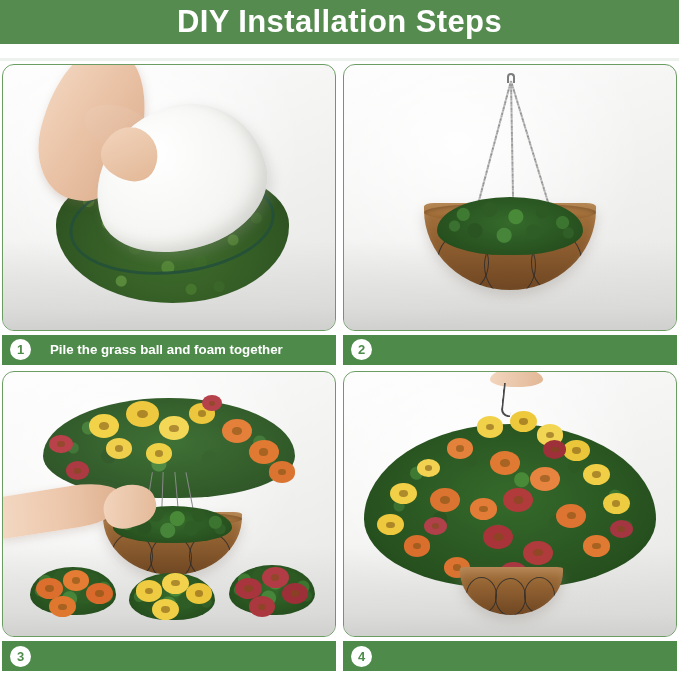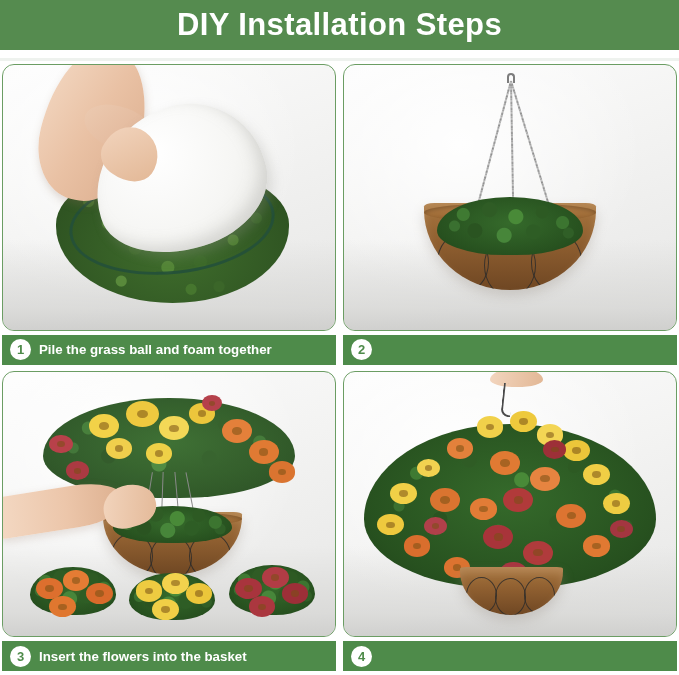--- a/index.html
+++ b/index.html
@@ -6,21 +6,21 @@
   html, body {
     width: 679px; height: 675px;
     background: #ffffff;
     font-family: "Liberation Sans", sans-serif;
     overflow: hidden;
   }
   .page { position: relative; width: 679px; height: 675px; background: #ffffff; }
 
   
   .header {
-    position: absolute; left: 0; top: 0; width: 679px; height: 50px;
+    position: absolute; left: 0; top: 0; width: 679px; height: 44px;
     background: #558b4f;
     display: flex; align-items: center; justify-content: center;
   }
   .header-title {
     color: #ffffff; font-size: 31px; font-weight: bold;
     letter-spacing: 0.4px; text-align: center;
     font-family: "Liberation Sans", sans-serif;
   }
   .header-underline {
     position: absolute; left: 0; top: 58px; width: 679px; height: 3px;
@@ -71,21 +71,21 @@
   .badge {
     flex: 0 0 auto;
     width: 21px; height: 21px; border-radius: 50%;
     background: #ffffff; color: #4e8b4a;
     font-size: 13px; font-weight: bold;
     display: flex; align-items: center; justify-content: center;
     line-height: 1;
   }
   .caption-text {
     color: #ffffff; font-size: 13.3px; font-weight: bold;
-    margin-left: 8px; white-space: nowrap;
+    margin-left: 19px; white-space: nowrap;
     font-family: "Liberation Sans", sans-serif;
   }
 
   
   .arm1 {
     position:absolute; left: 12%; top: -6%;
     width: 30%; height: 58%;
     background: linear-gradient(105deg,#f0d2bb 0%,#e5bb9e 45%,#d8a display:none);
     background: linear-gradient(105deg,#f2d6c0 0%,#e7be a0 0%);
     background: linear-gradient(110deg,#f3d8c2 0%,#e9c1a4 50%,#dcae8e 100%);
@@ -339,21 +339,20 @@
 
           <div class="foliage" style="left:68%; top:73%; width:26%; height:19%;"></div>
           <div class="bloom" style="left:70%; top:78%; width:8%; height:8%; background:#a8343d;"></div>
           <div class="bloom" style="left:78%; top:74%; width:8%; height:8%; background:#b13c45;"></div>
           <div class="bloom" style="left:84%; top:80%; width:8%; height:8%; background:#9d2f38;"></div>
           <div class="bloom" style="left:74%; top:85%; width:8%; height:8%; background:#ab373f;"></div>
         </div>
       </div>
       <div class="caption">
         <div class="badge">3</div>
-        <div class="caption-text">Insert the flowers into the basket</div>
       </div>
     </div>
 
     <div class="panel">
       <div class="photo">
         <div class="photo-inner">
           <div class="vignette"></div>
           <div class="surface"></div>
 
           <div class="hand4"></div>

